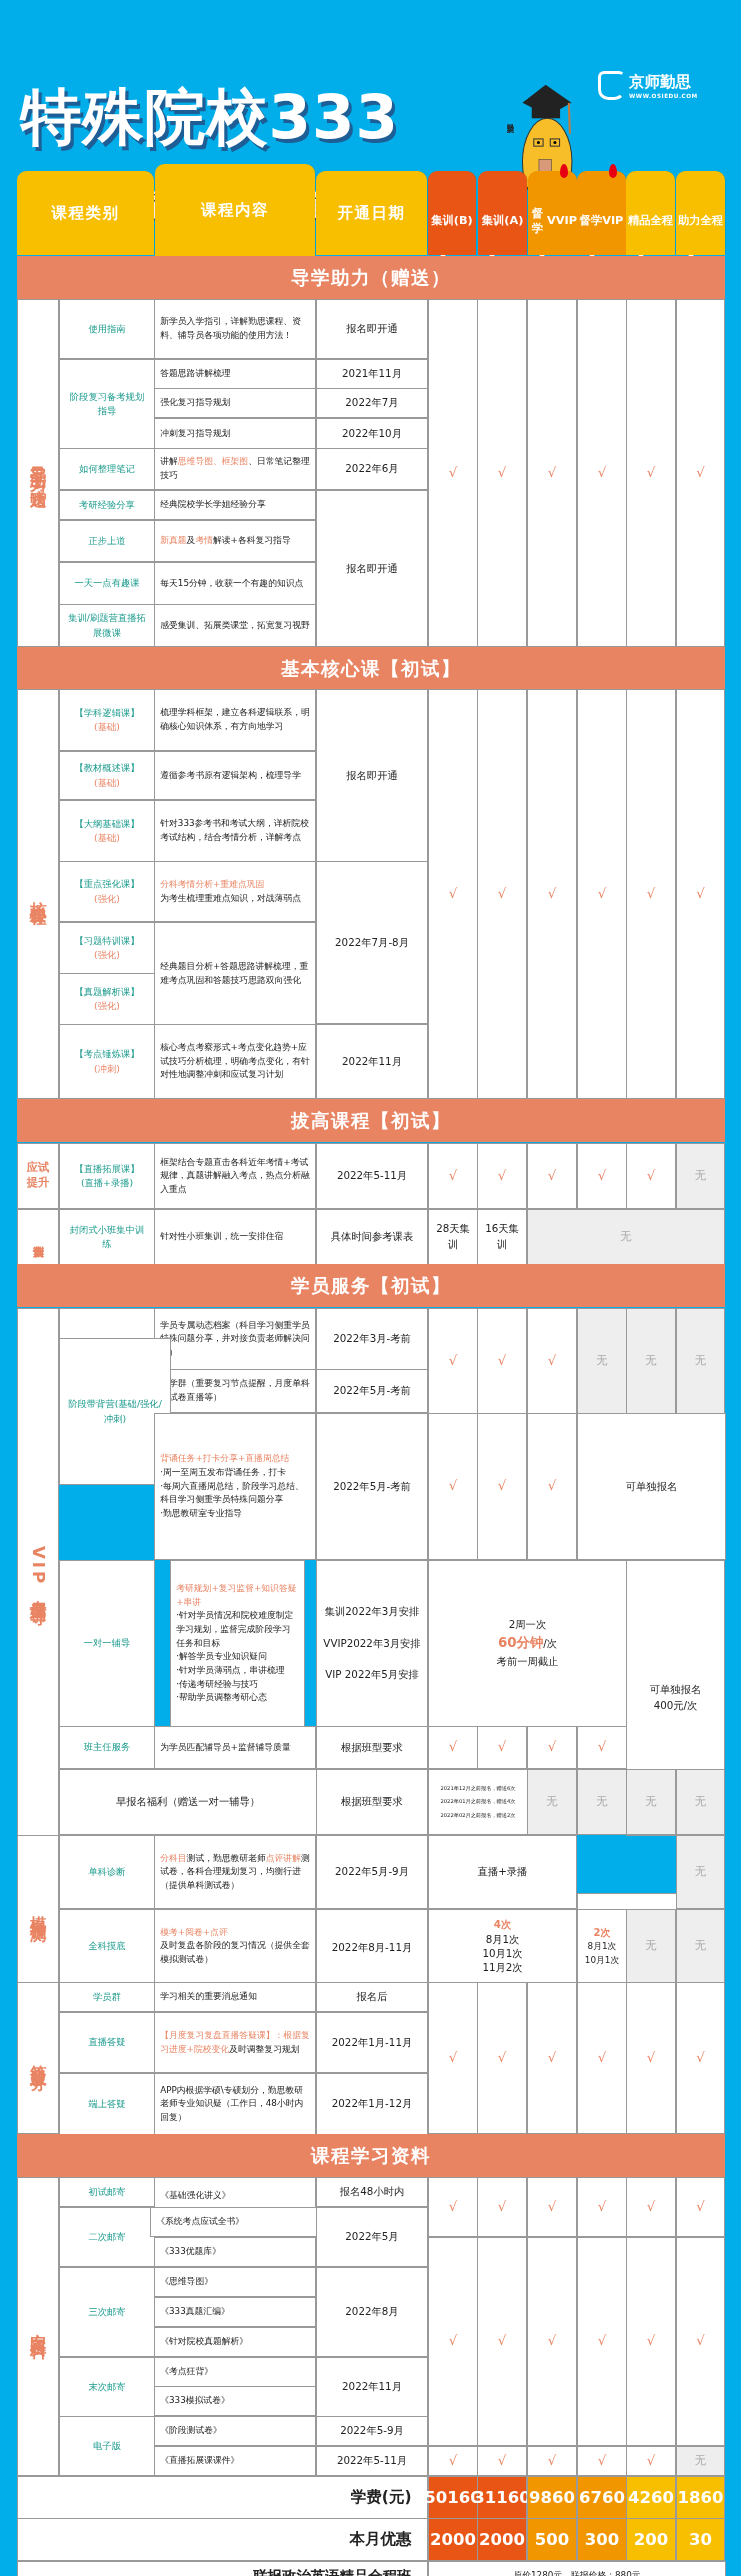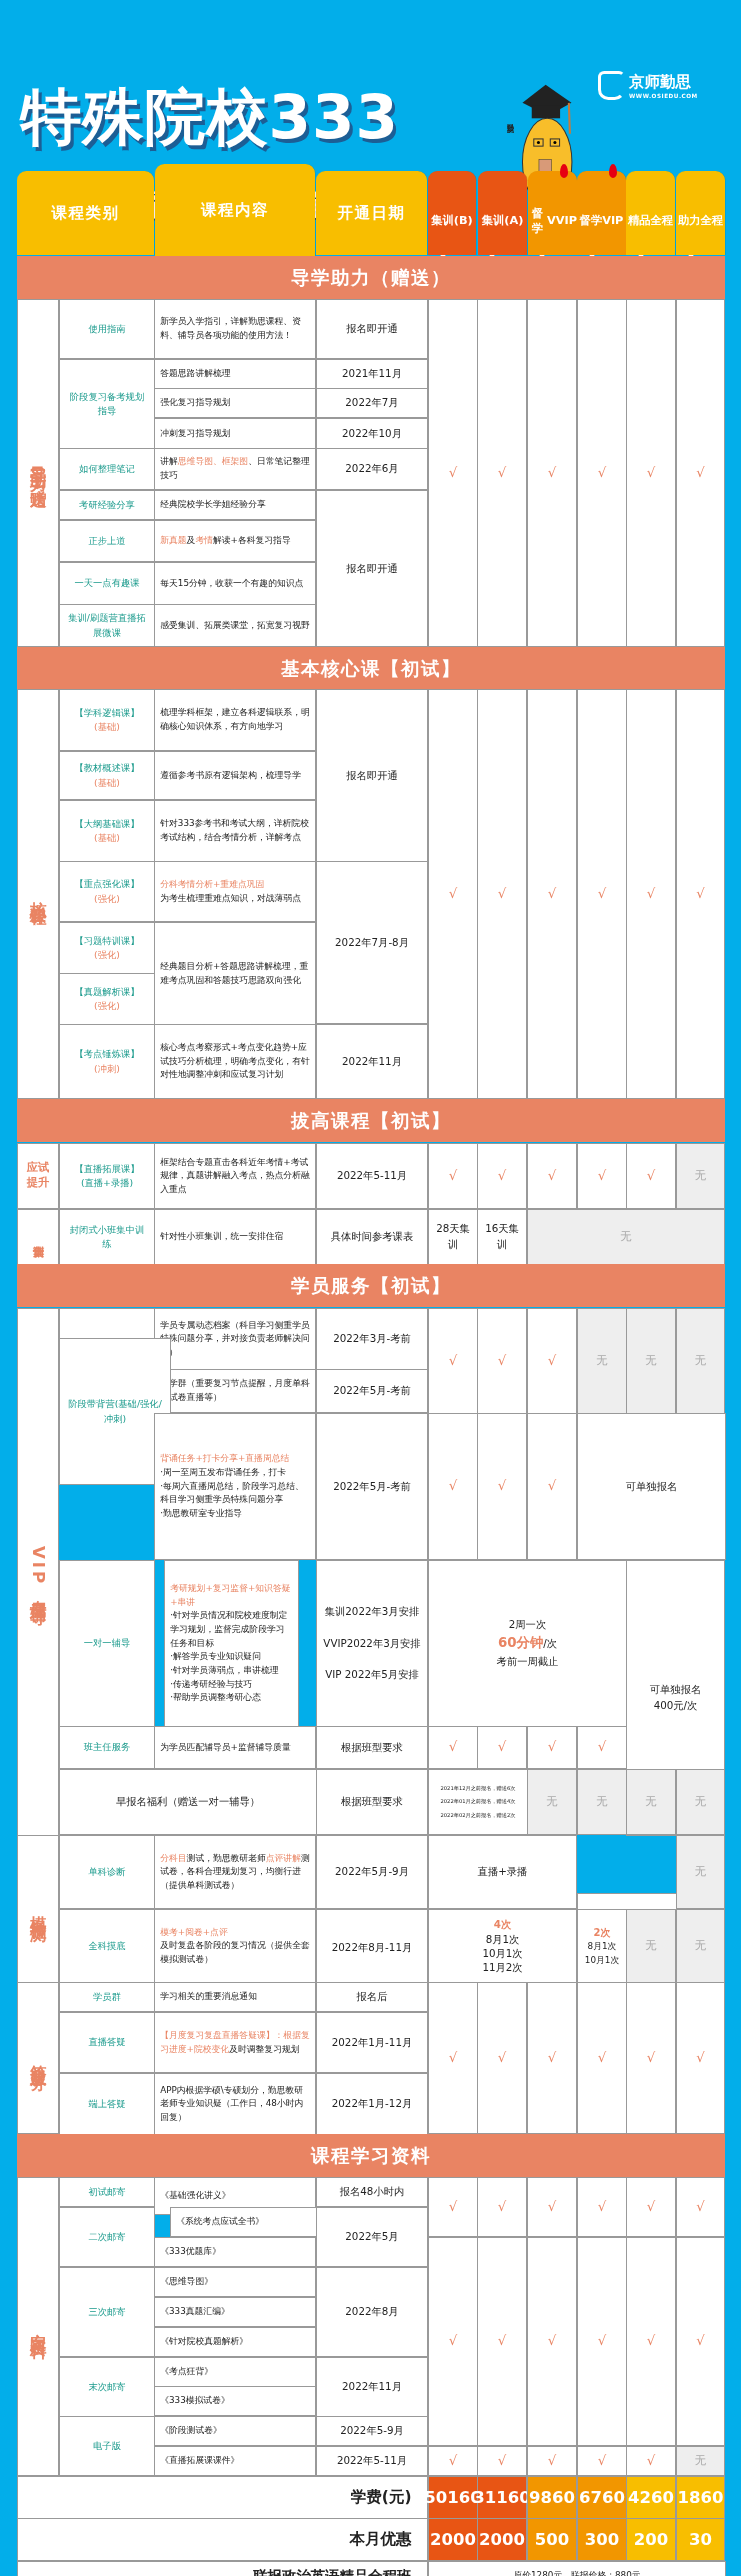--- a/index.html
+++ b/index.html
@@ -234,21 +234,21 @@
 <div class="c l" style="left:154px;top:1413px;width:162px;height:147px">
     <span><span class="hl">背诵任务+打卡分享+直播周总结</span><br><span>·周一至周五发布背诵任务，打卡</span><br><span>·每周六直播周总结，阶段学习总结、科目学习侧重学员特殊问题分享</span><br><span>·勤思教研室专业指导</span></span>
   </div>
 <div class="c big" style="left:316px;top:1413px;width:112px;height:147px">2022年5月-考前</div>
 <div class="c ck" style="left:428px;top:1413px;width:50px;height:147px">√</div>
 <div class="c ck" style="left:477px;top:1413px;width:50px;height:147px">√</div>
 <div class="c ck" style="left:527px;top:1413px;width:50px;height:147px">√</div>
 <div class="c big" style="left:577px;top:1413px;width:149px;height:147px">可单独报名</div>
 
 <div class="c nm" style="left:59px;top:1560px;width:96px;height:167px">一对一辅导</div>
-<div class="c l" style="left:164px;top:1560px;width:135px;height:167px">
+<div class="c l" style="left:170px;top:1560px;width:135px;height:167px">
     <span><span class="hl">考研规划+复习监督+知识答疑+串讲</span><br><span>·针对学员情况和院校难度制定学习规划，监督完成阶段学习任务和目标</span><br><span>·解答学员专业知识疑问</span><br><span>·针对学员薄弱点，串讲梳理</span><br><span>·传递考研经验与技巧</span><br><span>·帮助学员调整考研心态</span></span>
   </div>
 <div class="c big" style="left:316px;top:1560px;width:112px;height:167px">
     <span><span>集训2022年3月安排</span><br><br><span>VVIP2022年3月安排</span><br><br><span>VIP 2022年5月安排</span></span>
   </div>
 <div class="c big" style="left:428px;top:1560px;width:199px;height:167px">
     <span><span>2周一次</span><br><span class="hl" style="font-size:13.4px;font-weight:bold">60分钟</span><span>/次</span><br><span>考前一周截止</span></span>
   </div>
 <div class="c big" style="left:626px;top:1560px;width:99px;height:276px">
     <span><span>可单独报名</span><br><span>400元/次</span></span>
@@ -319,21 +319,21 @@
 <div class="c ck" style="left:676px;top:1982px;width:49px;height:152px">√</div>
 
 <div class="abs sec" style="top:2134px">课程学习资料</div>
 <div class="c" style="left:17px;top:2177px;width:42px;height:299px">
     <span class="cat">定向资料</span>
   </div>
 <div class="c nm" style="left:59px;top:2177px;width:96px;height:30px">初试邮寄</div>
 <div class="c l" style="left:154px;top:2177px;width:162px;height:38px">《基础强化讲义》</div>
 <div class="c big" style="left:316px;top:2177px;width:112px;height:30px">报名48小时内</div>
 <div class="c nm" style="left:59px;top:2207px;width:96px;height:60px">二次邮寄</div>
-<div class="c l" style="left:170px;top:2207px;width:177px;height:30px">《系统考点应试全书》</div>
+<div class="c l" style="left:150px;top:2207px;width:177px;height:30px">《系统考点应试全书》</div>
 <div class="c l" style="left:154px;top:2237px;width:162px;height:30px">《333优题库》</div>
 <div class="c big" style="left:316px;top:2207px;width:112px;height:60px">2022年5月</div>
 <div class="c nm" style="left:59px;top:2267px;width:96px;height:90px">三次邮寄</div>
 <div class="c l" style="left:154px;top:2267px;width:162px;height:30px">《思维导图》</div>
 <div class="c l" style="left:154px;top:2297px;width:162px;height:30px">《333真题汇编》</div>
 <div class="c l" style="left:154px;top:2327px;width:162px;height:30px">《针对院校真题解析》</div>
 <div class="c big" style="left:316px;top:2267px;width:112px;height:90px">2022年8月</div>
 <div class="c nm" style="left:59px;top:2357px;width:96px;height:60px">末次邮寄</div>
 <div class="c l" style="left:154px;top:2357px;width:162px;height:30px">《考点狂背》</div>
 <div class="c l" style="left:154px;top:2386px;width:162px;height:30px">《333模拟试卷》</div>

